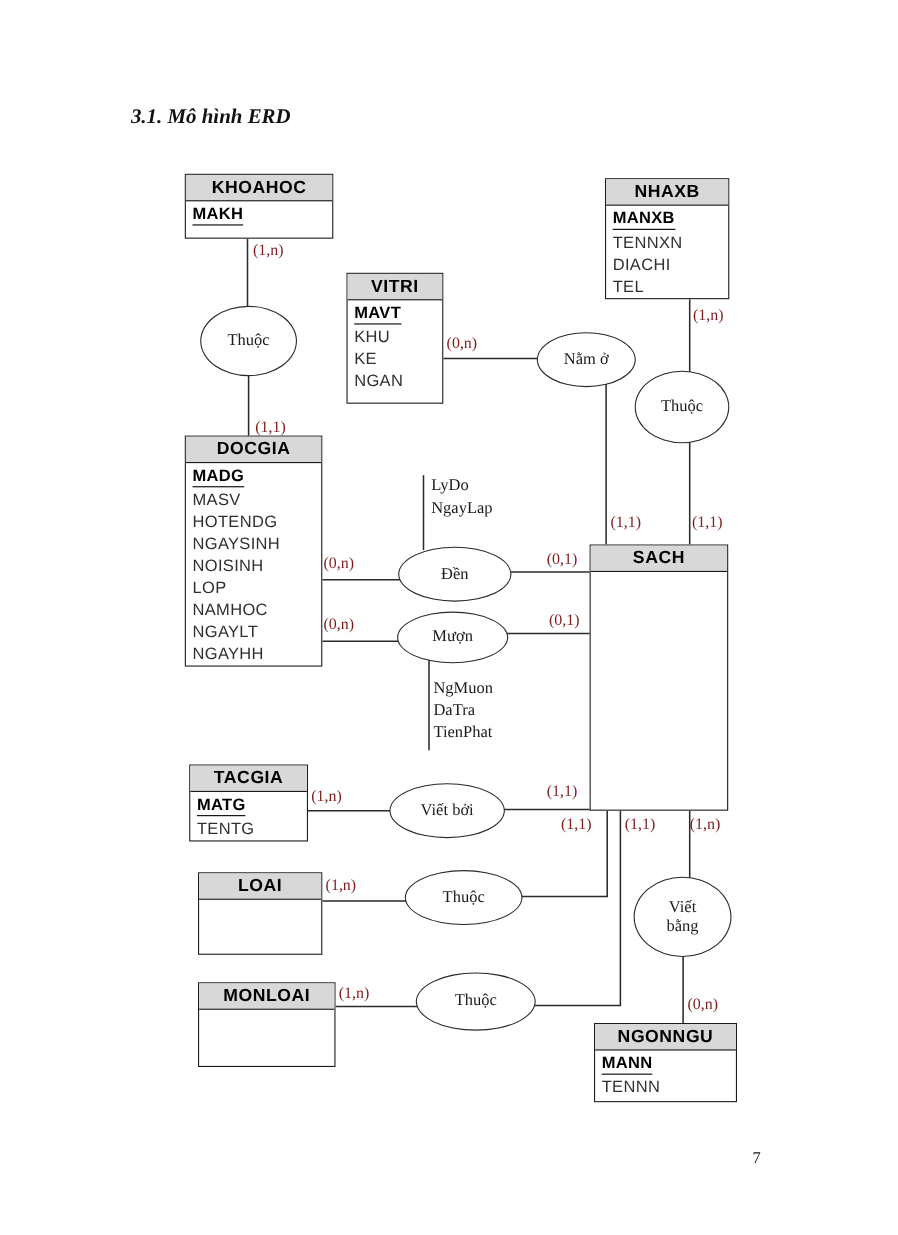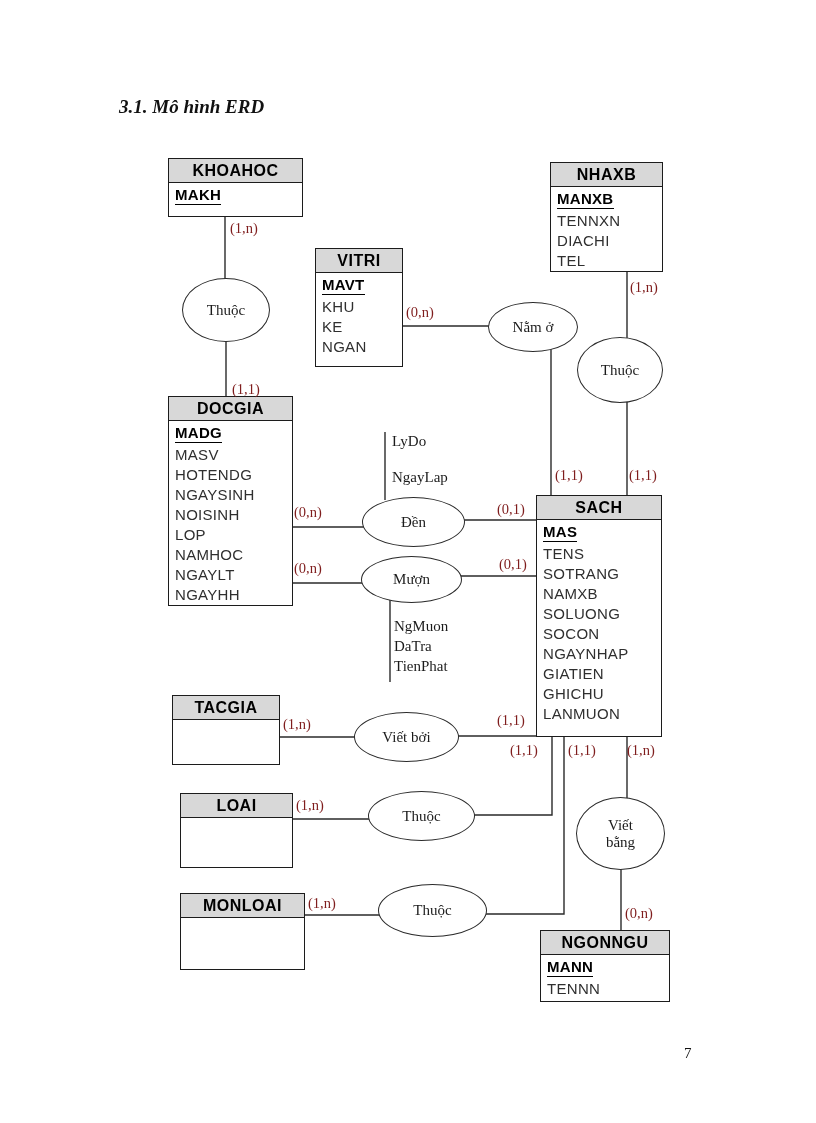--- a/index.html
+++ b/index.html
@@ -114,35 +114,27 @@
           <span class="attr">NGAYSINH</span>
           <span class="attr">NOISINH</span>
           <span class="attr">LOP</span>
           <span class="attr">NAMHOC</span>
           <span class="attr">NGAYLT</span>
           <span class="attr">NGAYHH</span>
         </div>
       </div>
       <div class="entity" style="left: 536px; top: 495px; width: 126px; height: 242px;">
         <div class="entity-header">SACH</div>
-        <div class="entity-body">
-          <div><span class="pk">MAS</span></div>
-          <span class="attr">TENS</span>
-          <span class="attr">SOTRANG</span>
-          <span class="attr">NAMXB</span>
-          <span class="attr">SOLUONG</span>
-          <span class="attr">SOCON</span>
-          <span class="attr">NGAYNHAP</span>
-          <span class="attr">GIATIEN</span>
-          <span class="attr">GHICHU</span>
-          <span class="attr">LANMUON</span>
-        </div>
       </div>
       <div class="entity" style="left: 172px; top: 695px; width: 108px; height: 70px;">
         <div class="entity-header">TACGIA</div>
+        <div class="entity-body">
+          <div><span class="pk">MATG</span></div>
+          <span class="attr">TENTG</span>
+        </div>
       </div>
       <div class="entity" style="left: 180px; top: 793px; width: 113px; height: 75px;">
         <div class="entity-header">LOAI</div>
       </div>
       <div class="entity" style="left: 180px; top: 893px; width: 125px; height: 77px;">
         <div class="entity-header">MONLOAI</div>
       </div>
       <div class="entity" style="left: 540px; top: 930px; width: 130px; height: 72px;">
         <div class="entity-header">NGONNGU</div>
         <div class="entity-body">
@@ -172,19 +164,19 @@
       <span class="card" style="left: 499px; top: 556px;">(0,1)</span>
       <span class="card" style="left: 283px; top: 716px;">(1,n)</span>
       <span class="card" style="left: 497px; top: 712px;">(1,1)</span>
       <span class="card" style="left: 510px; top: 742px;">(1,1)</span>
       <span class="card" style="left: 568px; top: 742px;">(1,1)</span>
       <span class="card" style="left: 627px; top: 742px;">(1,n)</span>
       <span class="card" style="left: 296px; top: 797px;">(1,n)</span>
       <span class="card" style="left: 308px; top: 895px;">(1,n)</span>
       <span class="card" style="left: 625px; top: 905px;">(0,n)</span>
       <span class="rattr" style="left: 392px; top: 433px;">LyDo</span>
-      <span class="rattr" style="left: 392px; top: 469px;">NgayLap</span>
+      <span class="rattr" style="left: 392px; top: 454px;">NgayLap</span>
       <span class="rattr" style="left: 394px; top: 618px;">NgMuon</span>
       <span class="rattr" style="left: 394px; top: 638px;">DaTra</span>
       <span class="rattr" style="left: 394px; top: 658px;">TienPhat</span>
     </div>
   <div class="pagenum">7</div>
 </div>
 
 </body></html>

